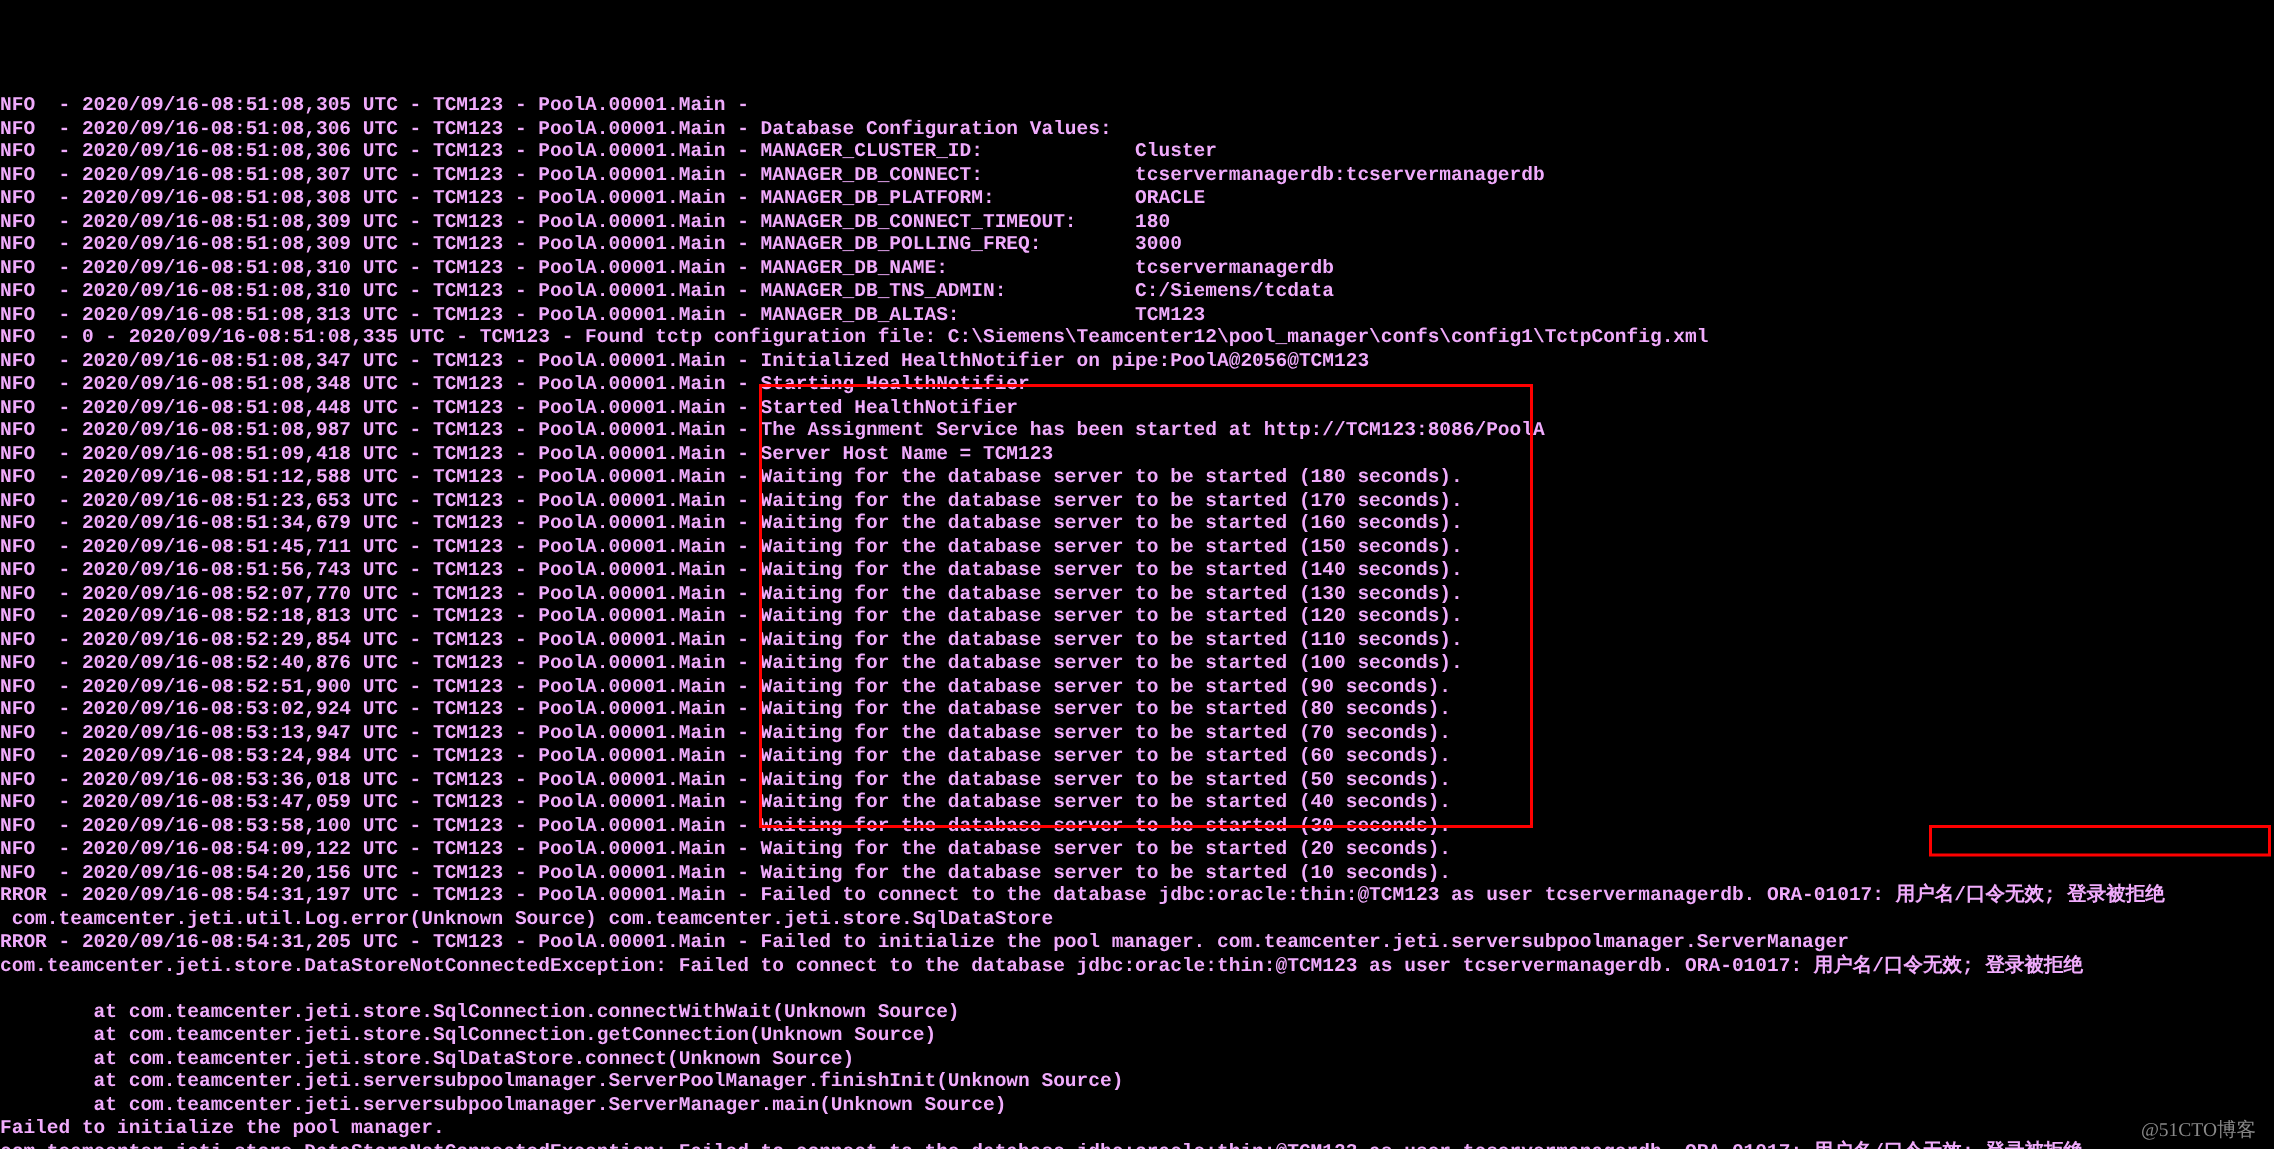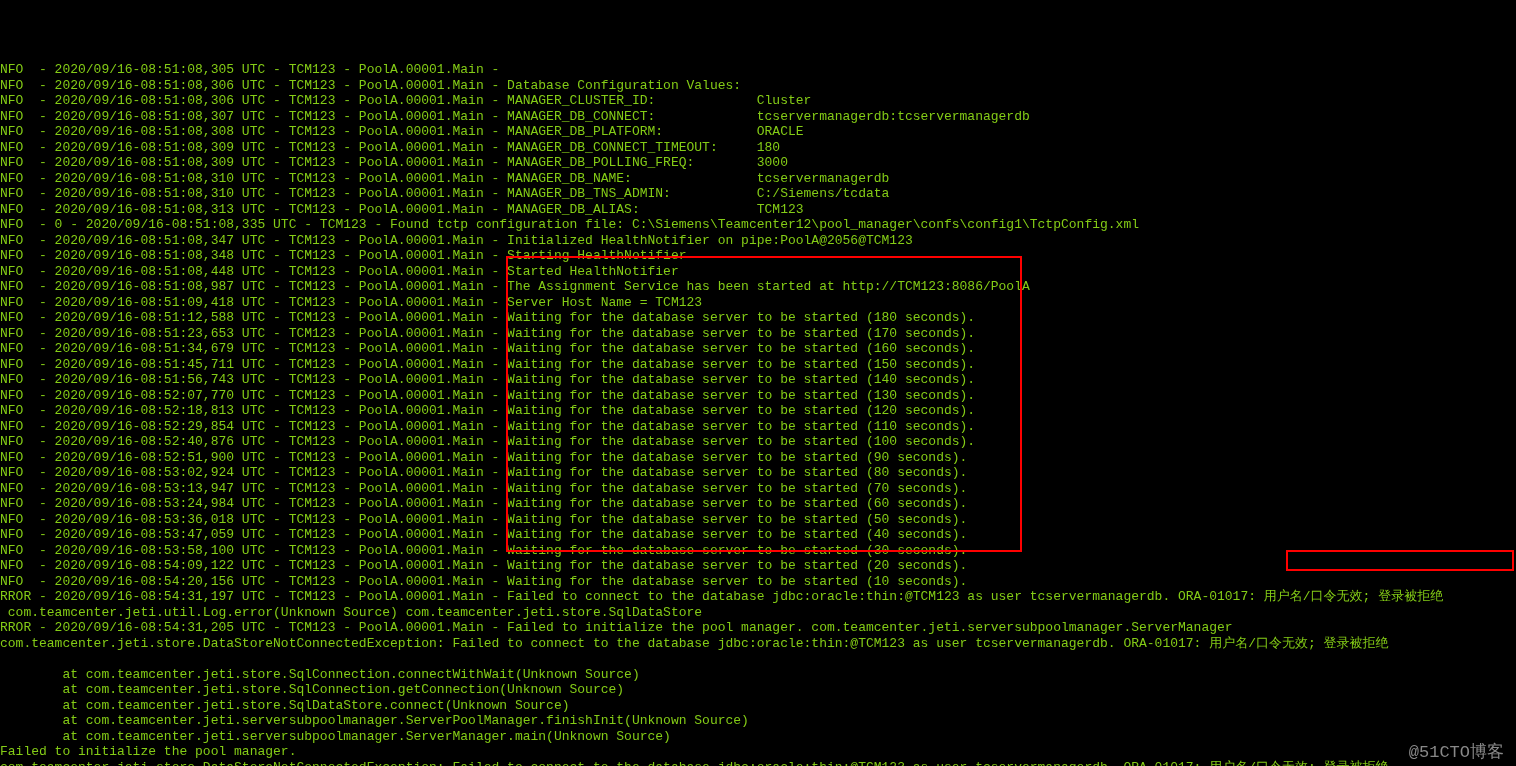--- a/index.html
+++ b/index.html
@@ -13,21 +13,22 @@
       width: 1516px;
       height: 766px;
       position: relative;
       white-space: pre;
     }
     .log-container {
       position: relative;
     }
     .log-line {
       white-space: pre;
-      color: #84cc16;
+      color: #f0abfc;
+      font-weight: bold;
     }
     .highlight-box-1 {
       position: absolute;
       border: 2px solid #ff0000;
       pointer-events: none;
       top: 256px;
       left: 506px;
       width: 516px;
       height: 296px;
     }
@@ -38,22 +39,22 @@
       top: 550px;
       left: 1286px;
       width: 228px;
       height: 21px;
     }
     .watermark {
       position: absolute;
       bottom: 6px;
       right: 12px;
       color: #888;
-      font-size: 17px;
-      font-family: Liberation Mono, monospace;
+      font-size: 13px;
+      font-family: Liberation Serif, serif;
     }
   </style>
 </head>
 <body>
 
 
 
 <div class="log-container" id="log-container"><div class="log-line">NFO  - 2020/09/16-08:51:08,305 UTC - TCM123 - PoolA.00001.Main -</div><div class="log-line">NFO  - 2020/09/16-08:51:08,306 UTC - TCM123 - PoolA.00001.Main - Database Configuration Values:</div><div class="log-line">NFO  - 2020/09/16-08:51:08,306 UTC - TCM123 - PoolA.00001.Main - MANAGER_CLUSTER_ID:             Cluster</div><div class="log-line">NFO  - 2020/09/16-08:51:08,307 UTC - TCM123 - PoolA.00001.Main - MANAGER_DB_CONNECT:             tcservermanagerdb:tcservermanagerdb</div><div class="log-line">NFO  - 2020/09/16-08:51:08,308 UTC - TCM123 - PoolA.00001.Main - MANAGER_DB_PLATFORM:            ORACLE</div><div class="log-line">NFO  - 2020/09/16-08:51:08,309 UTC - TCM123 - PoolA.00001.Main - MANAGER_DB_CONNECT_TIMEOUT:     180</div><div class="log-line">NFO  - 2020/09/16-08:51:08,309 UTC - TCM123 - PoolA.00001.Main - MANAGER_DB_POLLING_FREQ:        3000</div><div class="log-line">NFO  - 2020/09/16-08:51:08,310 UTC - TCM123 - PoolA.00001.Main - MANAGER_DB_NAME:                tcservermanagerdb</div><div class="log-line">NFO  - 2020/09/16-08:51:08,310 UTC - TCM123 - PoolA.00001.Main - MANAGER_DB_TNS_ADMIN:           C:/Siemens/tcdata</div><div class="log-line">NFO  - 2020/09/16-08:51:08,313 UTC - TCM123 - PoolA.00001.Main - MANAGER_DB_ALIAS:               TCM123</div><div class="log-line">NFO  - 0 - 2020/09/16-08:51:08,335 UTC - TCM123 - Found tctp configuration file: C:\Siemens\Teamcenter12\pool_manager\confs\config1\TctpConfig.xml</div><div class="log-line">NFO  - 2020/09/16-08:51:08,347 UTC - TCM123 - PoolA.00001.Main - Initialized HealthNotifier on pipe:PoolA@2056@TCM123</div><div class="log-line">NFO  - 2020/09/16-08:51:08,348 UTC - TCM123 - PoolA.00001.Main - Starting HealthNotifier</div><div class="log-line">NFO  - 2020/09/16-08:51:08,448 UTC - TCM123 - PoolA.00001.Main - Started HealthNotifier</div><div class="log-line">NFO  - 2020/09/16-08:51:08,987 UTC - TCM123 - PoolA.00001.Main - The Assignment Service has been started at http://TCM123:8086/PoolA</div><div class="log-line">NFO  - 2020/09/16-08:51:09,418 UTC - TCM123 - PoolA.00001.Main - Server Host Name = TCM123</div><div class="log-line">NFO  - 2020/09/16-08:51:12,588 UTC - TCM123 - PoolA.00001.Main - Waiting for the database server to be started (180 seconds).</div><div class="log-line">NFO  - 2020/09/16-08:51:23,653 UTC - TCM123 - PoolA.00001.Main - Waiting for the database server to be started (170 seconds).</div><div class="log-line">NFO  - 2020/09/16-08:51:34,679 UTC - TCM123 - PoolA.00001.Main - Waiting for the database server to be started (160 seconds).</div><div class="log-line">NFO  - 2020/09/16-08:51:45,711 UTC - TCM123 - PoolA.00001.Main - Waiting for the database server to be started (150 seconds).</div><div class="log-line">NFO  - 2020/09/16-08:51:56,743 UTC - TCM123 - PoolA.00001.Main - Waiting for the database server to be started (140 seconds).</div><div class="log-line">NFO  - 2020/09/16-08:52:07,770 UTC - TCM123 - PoolA.00001.Main - Waiting for the database server to be started (130 seconds).</div><div class="log-line">NFO  - 2020/09/16-08:52:18,813 UTC - TCM123 - PoolA.00001.Main - Waiting for the database server to be started (120 seconds).</div><div class="log-line">NFO  - 2020/09/16-08:52:29,854 UTC - TCM123 - PoolA.00001.Main - Waiting for the database server to be started (110 seconds).</div><div class="log-line">NFO  - 2020/09/16-08:52:40,876 UTC - TCM123 - PoolA.00001.Main - Waiting for the database server to be started (100 seconds).</div><div class="log-line">NFO  - 2020/09/16-08:52:51,900 UTC - TCM123 - PoolA.00001.Main - Waiting for the database server to be started (90 seconds).</div><div class="log-line">NFO  - 2020/09/16-08:53:02,924 UTC - TCM123 - PoolA.00001.Main - Waiting for the database server to be started (80 seconds).</div><div class="log-line">NFO  - 2020/09/16-08:53:13,947 UTC - TCM123 - PoolA.00001.Main - Waiting for the database server to be started (70 seconds).</div><div class="log-line">NFO  - 2020/09/16-08:53:24,984 UTC - TCM123 - PoolA.00001.Main - Waiting for the database server to be started (60 seconds).</div><div class="log-line">NFO  - 2020/09/16-08:53:36,018 UTC - TCM123 - PoolA.00001.Main - Waiting for the database server to be started (50 seconds).</div><div class="log-line">NFO  - 2020/09/16-08:53:47,059 UTC - TCM123 - PoolA.00001.Main - Waiting for the database server to be started (40 seconds).</div><div class="log-line">NFO  - 2020/09/16-08:53:58,100 UTC - TCM123 - PoolA.00001.Main - Waiting for the database server to be started (30 seconds).</div><div class="log-line">NFO  - 2020/09/16-08:54:09,122 UTC - TCM123 - PoolA.00001.Main - Waiting for the database server to be started (20 seconds).</div><div class="log-line">NFO  - 2020/09/16-08:54:20,156 UTC - TCM123 - PoolA.00001.Main - Waiting for the database server to be started (10 seconds).</div><div class="log-line">RROR - 2020/09/16-08:54:31,197 UTC - TCM123 - PoolA.00001.Main - Failed to connect to the database jdbc:oracle:thin:@TCM123 as user tcservermanagerdb. ORA-01017: 用户名/口令无效; 登录被拒绝</div><div class="log-line"> com.teamcenter.jeti.util.Log.error(Unknown Source) com.teamcenter.jeti.store.SqlDataStore</div><div class="log-line">RROR - 2020/09/16-08:54:31,205 UTC - TCM123 - PoolA.00001.Main - Failed to initialize the pool manager. com.teamcenter.jeti.serversubpoolmanager.ServerManager</div><div class="log-line">com.teamcenter.jeti.store.DataStoreNotConnectedException: Failed to connect to the database jdbc:oracle:thin:@TCM123 as user tcservermanagerdb. ORA-01017: 用户名/口令无效; 登录被拒绝</div><div class="log-line"> </div><div class="log-line">        at com.teamcenter.jeti.store.SqlConnection.connectWithWait(Unknown Source)</div><div class="log-line">        at com.teamcenter.jeti.store.SqlConnection.getConnection(Unknown Source)</div><div class="log-line">        at com.teamcenter.jeti.store.SqlDataStore.connect(Unknown Source)</div><div class="log-line">        at com.teamcenter.jeti.serversubpoolmanager.ServerPoolManager.finishInit(Unknown Source)</div><div class="log-line">        at com.teamcenter.jeti.serversubpoolmanager.ServerManager.main(Unknown Source)</div><div class="log-line">Failed to initialize the pool manager.</div><div class="log-line">com.teamcenter.jeti.store.DataStoreNotConnectedException: Failed to connect to the database jdbc:oracle:thin:@TCM123 as user tcservermanagerdb. ORA-01017: 用户名/口令无效; 登录被拒绝</div></div>
 
 <div class="highlight-box-1"></div>

